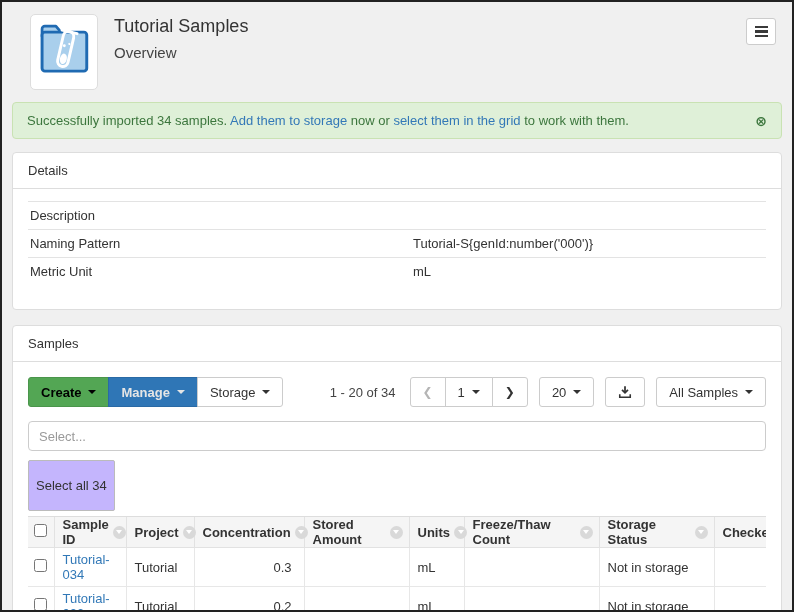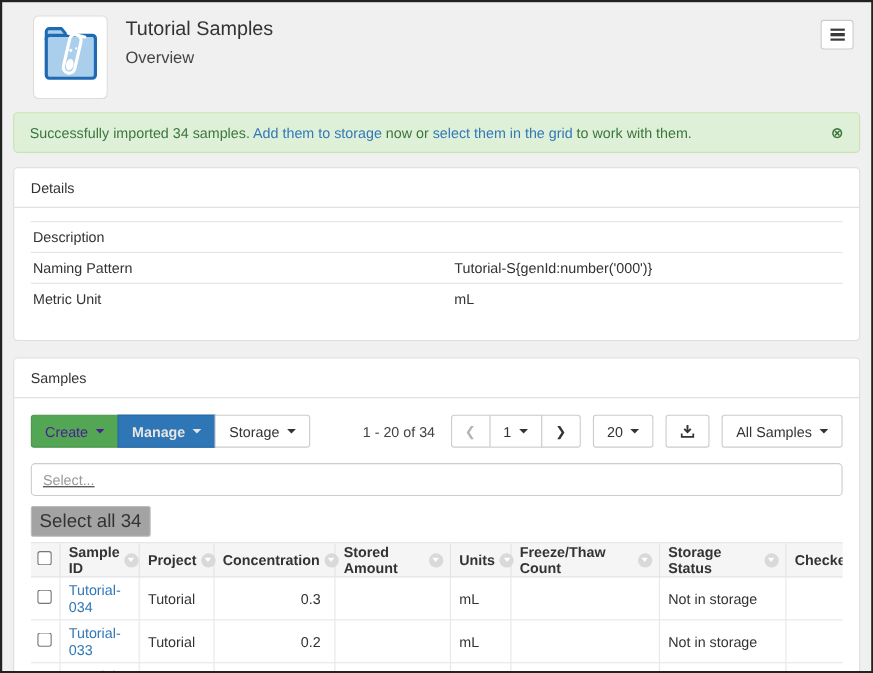--- a/index.html
+++ b/index.html
@@ -40,36 +40,36 @@
 
   
   .samples-body { padding:15px; }
   .toolbar { display:flex; align-items:center; }
   .btn { height:30px; font-size:13px; color:#333; background:#fff; border:1px solid #ccc;
     padding:0 12px; display:inline-flex; align-items:center; cursor:pointer; border-radius:3px; }
   .btn-group { display:inline-flex; }
   .btn-group .btn { border-radius:0; margin-left:-1px; }
   .btn-group .btn:first-child { border-radius:3px 0 0 3px; margin-left:0; }
   .btn-group .btn:last-child { border-radius:0 3px 3px 0; }
-  .btn-success { background:#53a654; border-color:#4a954b; color:#4c1d95; font-weight:normal; }
+  .btn-success { background:#53a654; border-color:#4a954b; color:#000000; font-weight:bold; }
   .btn-primary { background:#2f76b6; border-color:#2a6aa5; color:#e5e5e5; font-weight:bold; }
   .caret { display:inline-block; width:0; height:0; border-left:4px solid transparent; border-right:4px solid transparent;
     border-top:4px solid currentColor; margin-left:7px; }
   .toolbar-right { margin-left:auto; display:flex; align-items:center; gap:11px; }
   .range-text { font-size:13px; color:#444; margin-right:3px; }
   .glyph { font-family:"DejaVu Sans", sans-serif; font-size:12px; font-weight:bold; }
   .disabled-glyph { color:#b5b5b5; }
   .icon-btn svg { display:block; }
 
   
   .filter-input { width:100%; height:30px; margin-top:14px; border:1px solid #ccc; border-radius:4px;
-    padding:0 10px; font-size:13px; font-family:"Liberation Sans", sans-serif; color:#333;text-decoration:underline; }
+    padding:0 10px; font-size:13px; font-family:"Liberation Sans", sans-serif; color:#333; }
   .filter-input::placeholder { color:#9a9a9a; }
-  .select-all-btn { margin-top:9px; font-size:17px; color:#333; background:#a3a3a3; border:1px solid #bbb;
-    border-radius:2px; padding:3px 7px; cursor:pointer; display:inline-block; }
+  .select-all-btn { margin-top:9px; font-size:13px; color:#333; background:#c4b5fd; border:1px solid #bbb;
+    border-radius:2px; padding:17px 7px; cursor:pointer; display:inline-block; }
 
   
   .grid-wrap { margin-top:5px; width:100%; overflow:hidden; border-top:1px solid #ddd; }
   table.grid { border-collapse:collapse; table-layout:fixed; width:846px; font-size:13px; }
   .grid th { background:#f5f5f5; border:1px solid #e2e2e2; border-top:none; height:30px; padding:0 6px 0 8px;
     font-weight:bold; color:#333; text-align:left; }
   .grid th .th-inner { display:flex; align-items:center; justify-content:flex-start; }
   .grid td { border:1px solid #e7e7e7; height:39px; padding:0 8px; color:#333; vertical-align:middle; background:#fff; }
   .grid th:first-child, .grid td:first-child { border-left:none; text-align:center; padding:0; }
   .grid td:nth-child(4) { text-align:right; padding-right:12px; }

